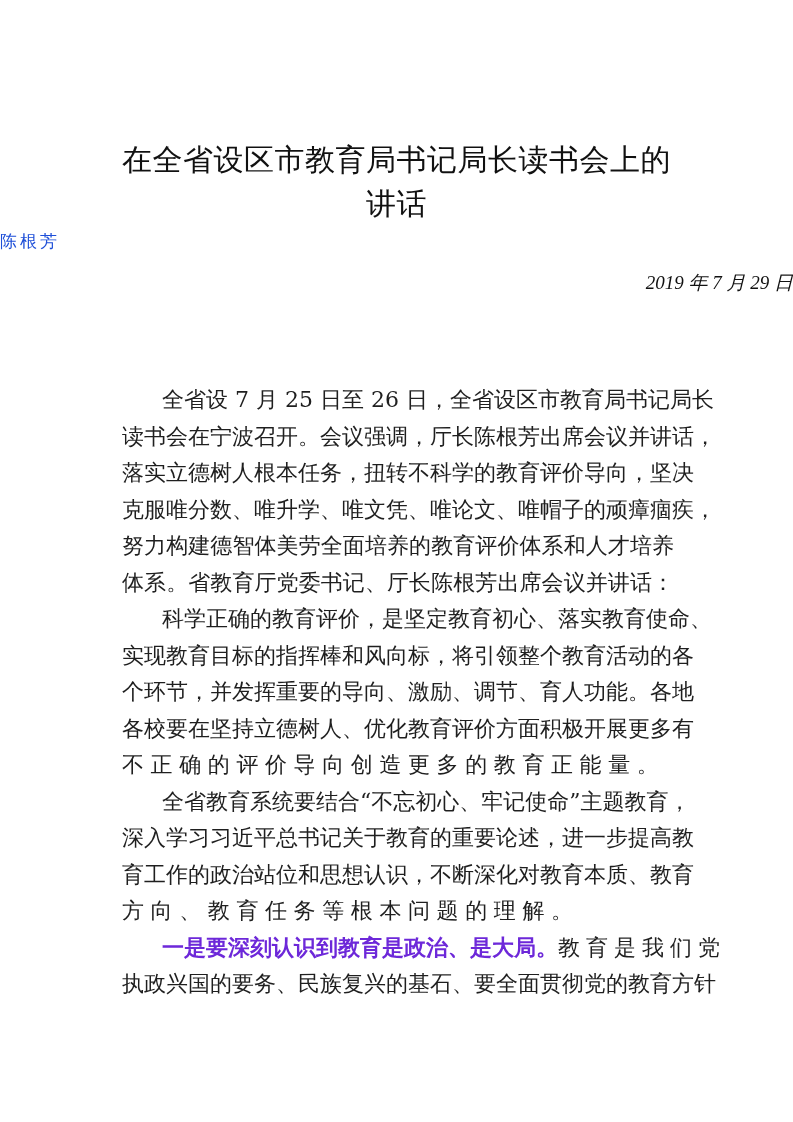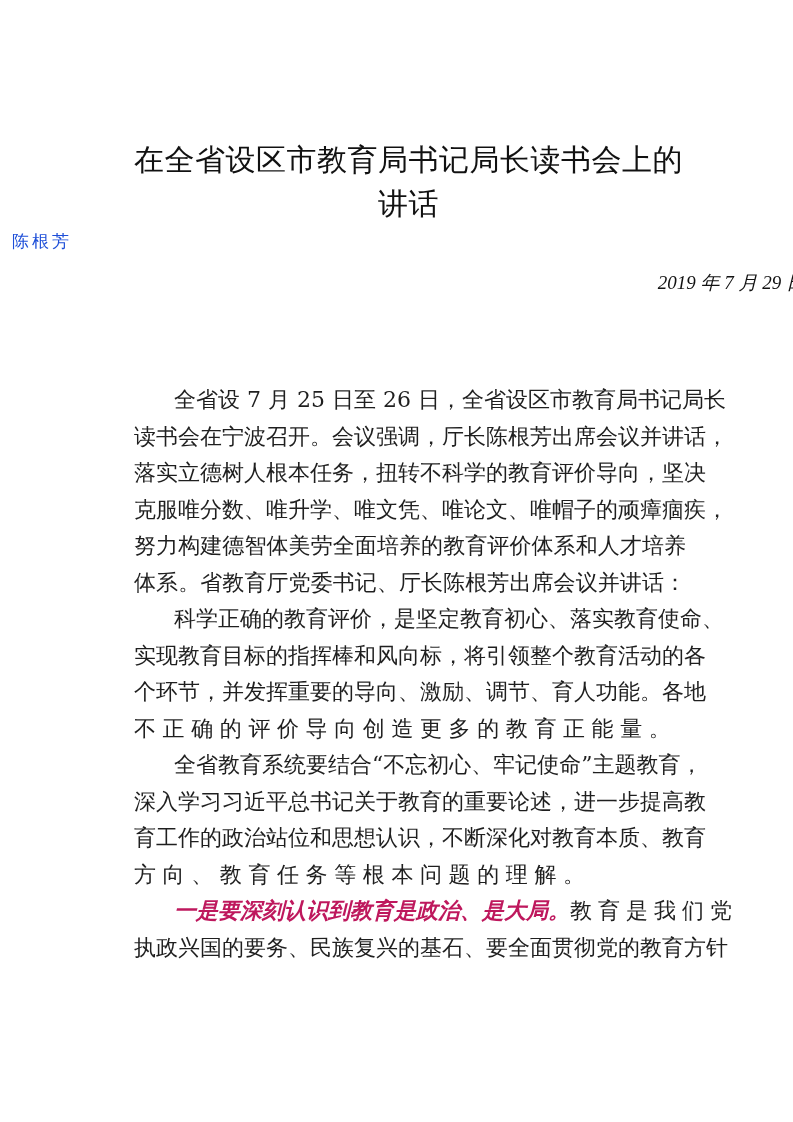--- a/index.html
+++ b/index.html
@@ -10,21 +10,21 @@
     body {
       width: 793px;
       height: 1122px;
       position: relative;
       overflow: hidden;
       color: #1a1a1a;
       font-family: "DejaVu Serif", "Liberation Serif", serif;
     }
     .page {
       position: absolute;
-      left: 12px; top: 0;
+      left: 0; top: 0;
       width: 723px;
       height: 1122px;
     }
     .title {
       position: absolute;
       left: 100px;
       width: 593px;
       top: 138px;
       text-align: center;
       font-family: "DejaVu Serif", "Liberation Serif", serif;
@@ -73,23 +73,22 @@
       text-align: justify;
       text-align-last: justify;
       height: 36.5px;
       overflow: visible;
     }
     .body .ln.indent { padding-left: 40px; }
     .body .ln.last { text-align-last: left; letter-spacing: 6.6px; }
     .bold {
       font-family: "DejaVu Sans", "Liberation Sans", sans-serif;
       font-weight: bold;
-      color: #be185d;
+      color: #6d28d9;
       letter-spacing: 0;
-      font-style: italic;
     }
   </style>
 </head>
 <body>
 
 <div class="page">
 
   <h1 class="title">
     <span class="line">在全省设区市教育局书记局长读书会上的</span>
     <span class="line">讲话</span>
@@ -107,20 +106,21 @@
       <span class="ln" style="letter-spacing: 0px;">落实立德树人根本任务，扭转不科学的教育评价导向，坚决</span>
       <span class="ln" style="letter-spacing: 0px;">克服唯分数、唯升学、唯文凭、唯论文、唯帽子的顽瘴痼疾，</span>
       <span class="ln" style="letter-spacing: 0px;">努力构建德智体美劳全面培养的教育评价体系和人才培养</span>
       <span class="ln" style="letter-spacing: 0px;">体系。省教育厅党委书记、厅长陈根芳出席会议并讲话：</span>
     </div>
 
     <div>
       <span class="ln indent" style="letter-spacing: 0px;">科学正确的教育评价，是坚定教育初心、落实教育使命、</span>
       <span class="ln" style="letter-spacing: 0px;">实现教育目标的指挥棒和风向标，将引领整个教育活动的各</span>
       <span class="ln" style="letter-spacing: 0px;">个环节，并发挥重要的导向、激励、调节、育人功能。各地</span>
+      <span class="ln" style="letter-spacing: 0px;">各校要在坚持立德树人、优化教育评价方面积极开展更多有</span>
       <span class="ln last">不正确的评价导向创造更多的教育正能量。</span>
     </div>
 
     <div>
       <span class="ln indent" style="letter-spacing: 0px;">全省教育系统要结合“不忘初心、牢记使命”主题教育，</span>
       <span class="ln" style="letter-spacing: 0px;">深入学习习近平总书记关于教育的重要论述，进一步提高教</span>
       <span class="ln" style="letter-spacing: 0px;">育工作的政治站位和思想认识，不断深化对教育本质、教育</span>
       <span class="ln last">方向、教育任务等根本问题的理解。</span>
     </div>
 

